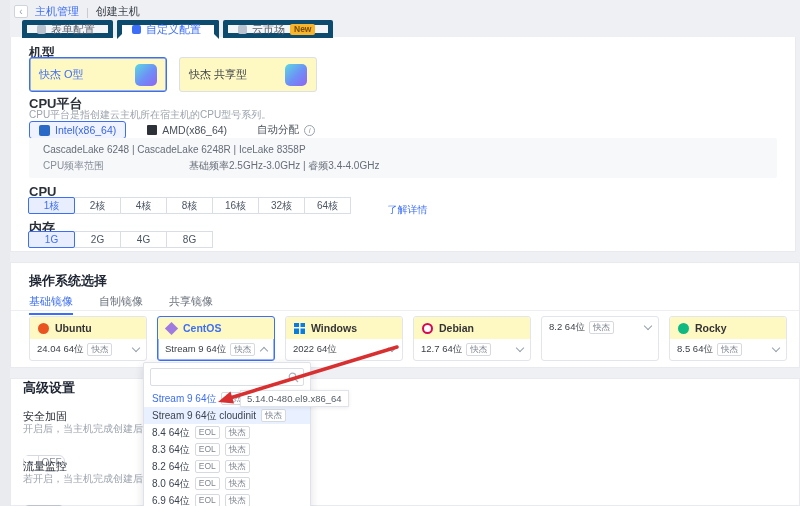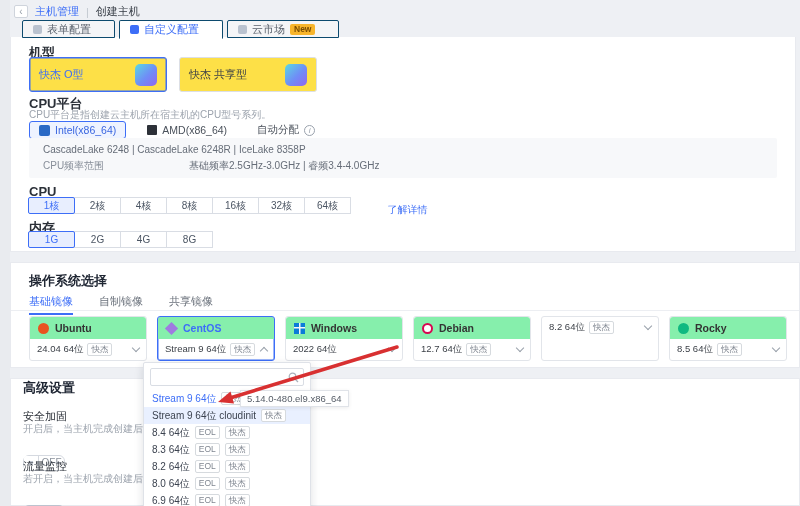--- a/index.html
+++ b/index.html
@@ -12,35 +12,35 @@
   .left-strip{position:absolute;left:0;top:0;width:10px;height:506px;background:#e9ebef;}
   
   .crumbs{position:absolute;left:14px;top:4px;display:flex;align-items:center;gap:7px;font-size:11px;}
   .back-btn{width:14px;height:13px;border:1px solid #cfd4dc;border-radius:2px;background:#fff;color:#98a0aa;
     font-size:10px;line-height:11px;text-align:center;cursor:pointer;}
   .crumb-link{color:#3d6ef7;cursor:pointer;}
   .crumb-sep{color:#c2c7cf;}
   .crumb-cur{color:#343a43;}
   
   .tabbar{position:absolute;left:22px;top:20px;display:flex;z-index:2;}
-  .ttab{display:flex;align-items:center;gap:5px;padding:3px 23px 3px 10px;border:1px solid #0c4a6e;
+  .ttab{display:flex;align-items:center;gap:5px;padding:3px 13px 3px 10px;border:5px solid #0c4a6e;
     background:#f4f5f7;color:#5c646f;margin-right:4px;border-radius:2px 2px 0 0;height:18px;cursor:pointer;}
   .ttab.active{background:#fff;color:#3d6ef7;border-bottom-color:#fff;height:19px;}
   .tab-ico{width:9px;height:9px;border-radius:2px;background:#b9c2cf;}
   .ttab.active .tab-ico{background:#3d6ef7;}
   .new-badge{background:#f7b52c;color:#7a4d00;font-size:8.5px;line-height:11px;padding:0 4px;border-radius:2px;font-weight:bold;}
   
   .card{position:absolute;background:#fff;border:1px solid #e8eaef;}
   #card1{left:10px;top:37px;width:786px;height:215px;border-top:0;}
   #card2{left:10px;top:262px;width:790px;height:106px;}
   #card3{left:10px;top:378px;width:790px;height:128px;}
   .sec-label{position:absolute;left:18px;font-weight:bold;font-size:13px;color:#2b3038;}
   
   .type-cards{position:absolute;left:18px;top:20px;display:flex;gap:12px;}
-  .type-card{width:138px;height:35px;border:1px solid #dcdfe6;border-radius:3px;background:#fde047;display:flex;
+  .type-card{width:138px;height:35px;border:1px solid #dcdfe6;border-radius:3px;background:#fef9c3;display:flex;
     align-items:center;justify-content:space-between;padding:0 9px;cursor:pointer;font-size:11px;color:#3a3f46;}
   .type-card.sel{border:1px solid #3d6ef7;box-shadow:inset 0 0 0 .5px #3d6ef7;color:#3d6ef7;}
   .type-logo{width:22px;height:22px;border-radius:5px;
     background:linear-gradient(135deg,#5bd9e1 0%,#6f8df7 55%,#9066f0 100%);}
   
   .desc{position:absolute;left:18px;color:#9ca3ad;font-size:10px;}
   .plat-row{position:absolute;left:18px;top:84px;display:flex;align-items:center;gap:12px;font-size:10.5px;}
   .plat-btn{display:flex;align-items:center;gap:5px;padding:2px 9px;border-radius:3px;cursor:pointer;color:#4a515b;}
   .plat-btn.sel{border:1px solid #3d6ef7;background:#eef3ff;color:#3a66e0;}
   .chip-ico{width:11px;height:11px;border-radius:2px;background:#2a69c5;}
@@ -59,21 +59,21 @@
   .seg.sel{background:#e8eefe;border-color:#3d6ef7;color:#3d6ef7;position:relative;z-index:1;border-radius:2px;}
   
   .os-title{position:absolute;left:18px;top:9px;font-size:13px;font-weight:bold;color:#1f2633;}
   .os-tabs{position:absolute;left:18px;top:31px;display:flex;gap:26px;font-size:11px;color:#6b727c;}
   .os-tab{cursor:pointer;padding-bottom:4px;}
   .os-tab.active{color:#3d6ef7;border-bottom:2px solid #3d6ef7;}
   .os-div{position:absolute;left:0;right:0;top:47px;height:1px;background:#eceef2;}
   .os-cards{position:absolute;left:18px;top:53px;display:flex;gap:10px;}
   .os-card{width:118px;border:1px solid #e2e5ea;border-radius:3px;background:#fff;cursor:pointer;}
   .os-card.sel{border-color:#3d6ef7;box-shadow:inset 0 0 0 .5px #3d6ef7;}
-  .os-head{height:22px;background:#86efac;display:flex;align-items:center;gap:6px;padding:0 8px;
+  .os-head{height:22px;background:#fef9c3;display:flex;align-items:center;gap:6px;padding:0 8px;
     font-weight:bold;font-size:10.5px;color:#333;border-radius:3px 3px 0 0;}
   .os-card.sel .os-head{color:#3d6ef7;}
   .os-body{height:21px;display:flex;align-items:center;padding:0 7px;gap:4px;font-size:9.5px;color:#3a3f46;}
   .chev{width:6px;height:6px;border-right:1.3px solid #99a0aa;border-bottom:1.3px solid #99a0aa;
     transform:rotate(45deg);margin-left:auto;margin-top:-3px;flex:none;}
   .chev.up{transform:rotate(-135deg);margin-top:3px;}
   .tag{display:inline-block;padding:0 3px;border:1px solid #d6dade;border-radius:2px;font-size:8.5px;
     line-height:11px;color:#808791;background:#fff;white-space:nowrap;flex:none;}
   
   .osico{width:11px;height:11px;flex:none;}

